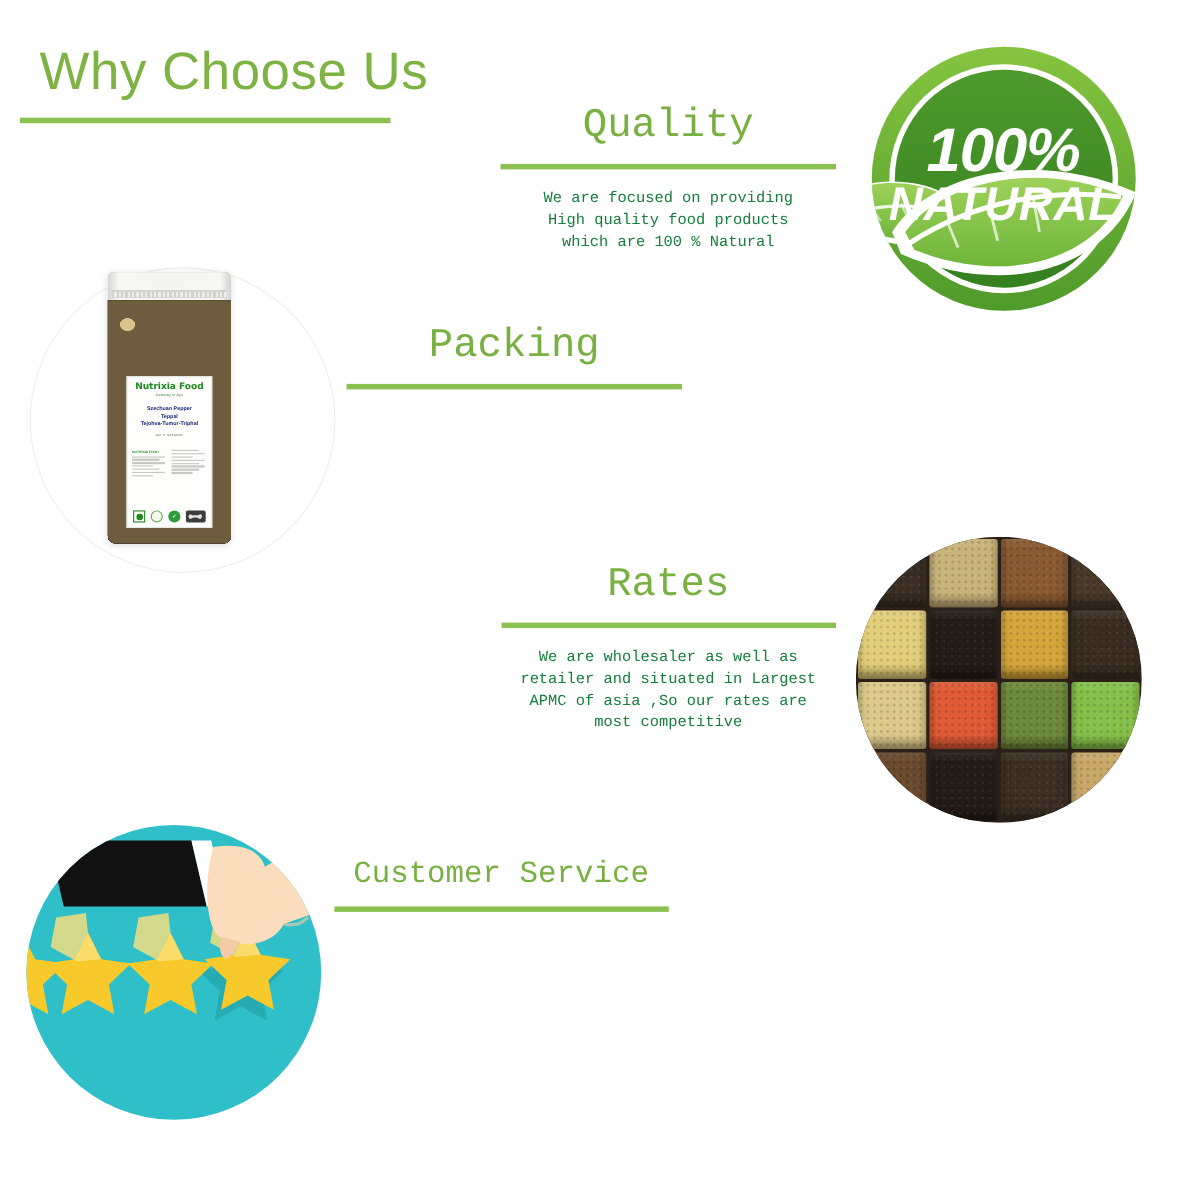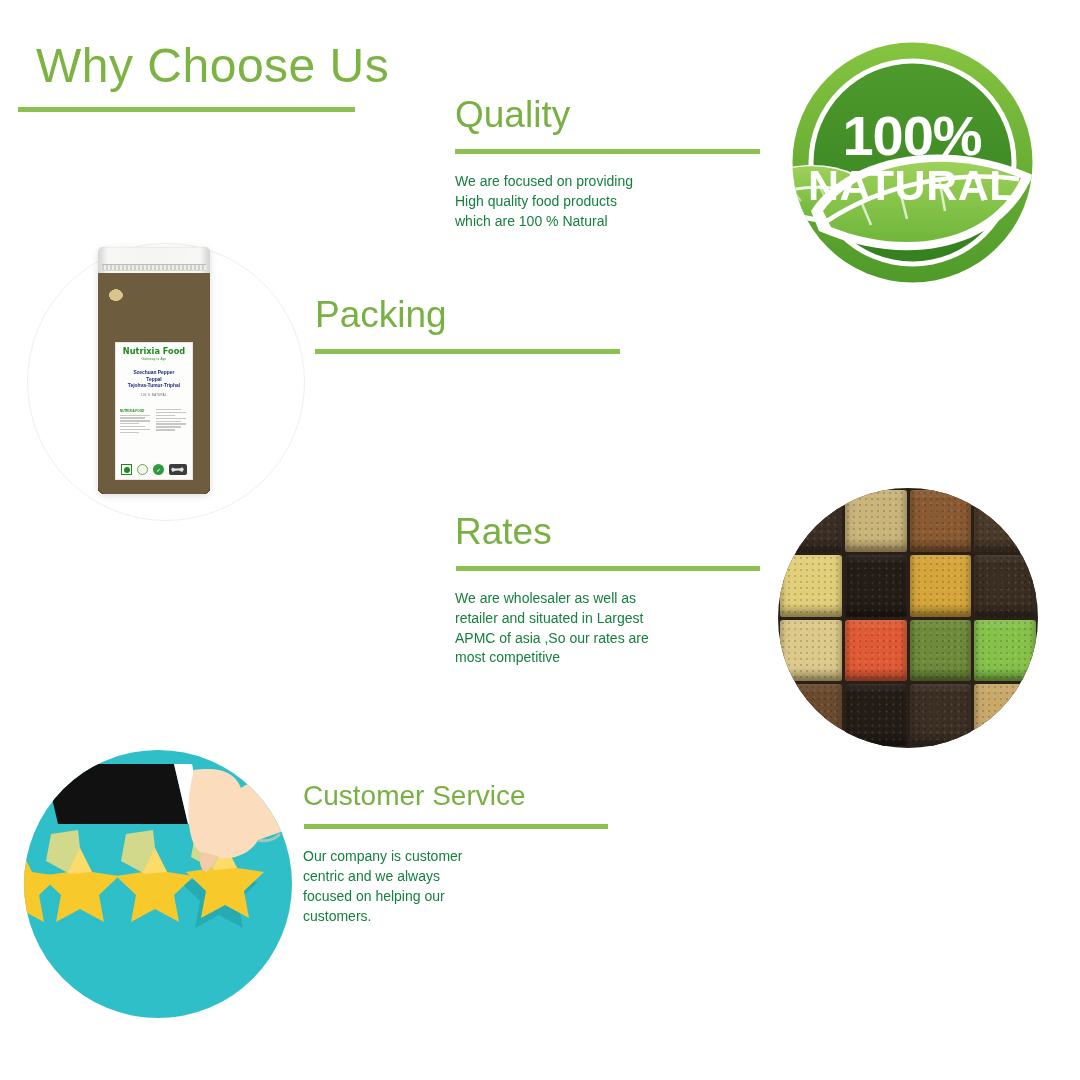--- a/index.html
+++ b/index.html
@@ -37,21 +37,22 @@
     left: 18px;
     top: 107px;
     width: 337px;
     height: 5px;
     background: #8cc152;
   }
 
   
   .feature {
     position: absolute;
-    text-align: left;
+    text-align: center;
+    font-family: Liberation Mono, monospace;
   }
   .feature-heading {
     font-size: 37px;
     font-weight: 400;
     color: #78b042;
     line-height: 1.05;
     white-space: nowrap;
   }
   .feature-rule {
     height: 5px;
@@ -80,20 +81,21 @@
   #feature-service  .feature-heading { font-size: 28px; }
   #feature-service  .feature-rule { width: 304px; }
 
   
   #natural-badge {
     position: absolute;
     left: 775px;
     top: 25px;
     width: 275px;
     height: 275px;
+    font-style: italic;
   }
   #natural-badge svg { display: block; width: 100%; height: 100%; }
   .badge-text {
     font-family: "Liberation Sans", sans-serif;
     font-weight: bold;
     fill: #ffffff;
   }
 
   
   #product-image {
@@ -357,24 +359,20 @@
     <div class="feature-rule"></div>
     <div class="feature-body">We are wholesaler as well as
 retailer and situated in Largest
 APMC of asia ,So our rates are
 most competitive</div>
   </div>
 
   <div class="feature" id="feature-service">
     <div class="feature-heading">Customer Service</div>
     <div class="feature-rule"></div>
-    <div class="feature-body">Our company is customer
-centric and we always
-focused on helping our
-customers.</div>
   </div>
 
   <div id="natural-badge">
     <svg viewBox="0 0 275 275" xmlns="http://www.w3.org/2000/svg">
       <defs>
         <linearGradient id="ringGrad" x1="0" y1="0" x2="0" y2="1">
           <stop offset="0%" stop-color="#86c440"></stop>
           <stop offset="100%" stop-color="#4f9a2a"></stop>
         </linearGradient>
         <linearGradient id="innerGrad" x1="0" y1="0" x2="0" y2="1">

